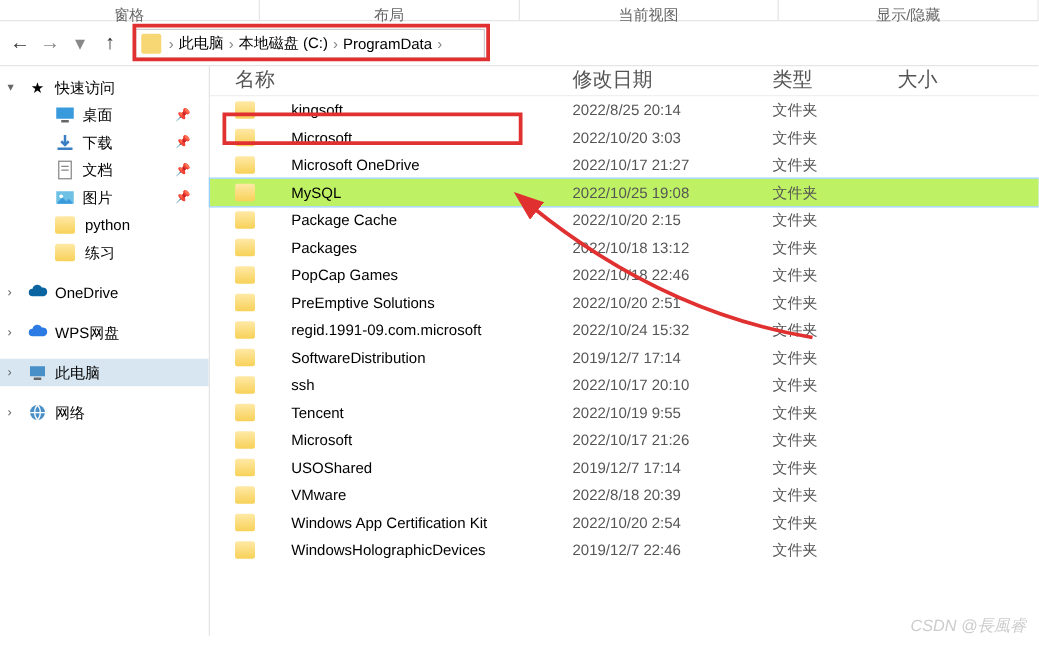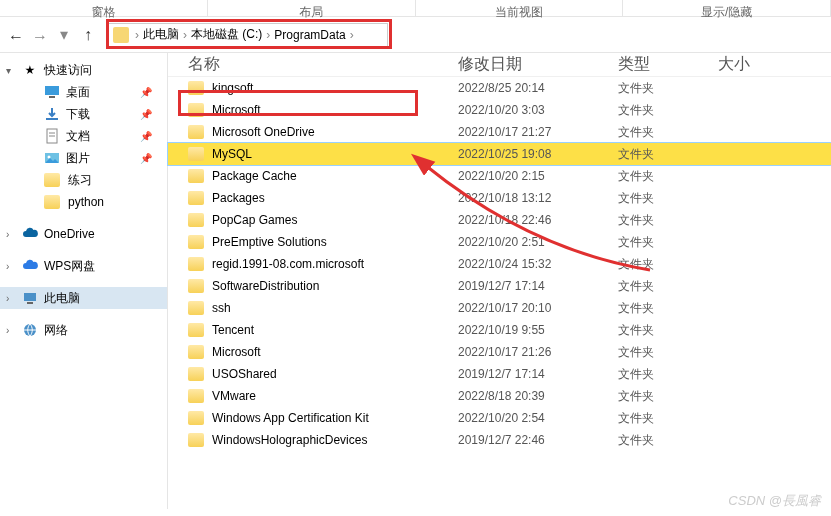--- a/index.html
+++ b/index.html
@@ -23,22 +23,22 @@
   .chev { position: absolute; left: 6px; color: #666; font-size: 10px; }
   .pin { position: absolute; right: 14px; color: #999; font-size: 10px; }
   .content { flex: 1; position: relative; }
   .colhead { display: flex; height: 24px; font-size: 16px; color: #555; border-bottom: 1px solid #f0f0f0; align-items: center; }
   .col-name { width: 290px; padding-left: 20px; }
   .col-date { width: 160px; font-family: Liberation Mono, monospace; }
   .col-type { width: 100px; }
   .col-size { flex: 1; }
   .rows { font-size: 12px; }
   .row { display: flex; height: 22px; align-items: center; }
-  .row.sel { background: #fde047; outline: 1px solid #99d1ff; }
-  .cell-name { width: 290px; display: flex; align-items: center; padding-left: 20px; }
+  .row.sel { background: #bef264; outline: 1px solid #99d1ff; }
+  .cell-name { width: 290px; display: flex; align-items: center; padding-left: 20px; gap: 21px; }
   .folder-icon { width: 16px; height: 14px; background: linear-gradient(#ffe9a6,#f7d158); border-radius: 2px; margin-right: 8px; flex-shrink: 0; }
   .cell-date { width: 160px; color: #555; }
   .cell-type { width: 100px; color: #555; }
   .highlight-row { position: absolute; border: 3px solid #e03030; left: 178px; top: 90px; width: 240px; height: 26px; pointer-events: none; }
   .arrow { position: absolute; pointer-events: none; }
   .watermark { position: absolute; right: 10px; bottom: 6px; color: #ccc; font-size: 13px; font-style: italic; }
   svg.ic { width: 16px; height: 16px; }
 </style>
 </head>
 <body>
@@ -112,25 +112,25 @@
             <rect x="1" y="3" width="14" height="10" fill="#6ec1e4"></rect>
             <circle cx="5" cy="7" r="1.5" fill="#fff"></circle>
             <path d="M2 12l4-4 3 3 2-2 3 3v1H2z" fill="#3a9bdc"></path>
           </svg>
         </span>
       <span>图片</span>
       <span class="pin">📌</span>
     </div>
     <div class="side-item side-sub">
       <span class="side-icon folder-icon"></span>
+      <span>python</span>
+    </div>
+    <div class="side-item side-sub">
+      <span class="side-icon folder-icon"></span>
       <span>练习</span>
-    </div>
-    <div class="side-item side-sub">
-      <span class="side-icon folder-icon"></span>
-      <span>python</span>
     </div>
     <div style="height:10px"></div>
     <div class="side-item">
       <span class="chev">›</span>
       <span class="side-icon">
           <svg class="ic" viewBox="0 0 16 16">
             <path d="M4 11a3 3 0 010-6 4 4 0 017.5-1A3 3 0 0113 11H4z" fill="#0a64a0"></path>
           </svg>
         </span>
       <span>OneDrive</span>
@@ -237,21 +237,21 @@
           <div class="cell-name">
             <span class="folder-icon"></span>
             <span>PreEmptive Solutions</span>
           </div>
           <div class="cell-date">2022/10/20 2:51</div>
           <div class="cell-type">文件夹</div>
         </div>
         <div class="row">
           <div class="cell-name">
             <span class="folder-icon"></span>
-            <span>regid.1991-08.com.microsoft</span>
+            <span>regid.1991-09.com.microsoft</span>
           </div>
           <div class="cell-date">2022/10/24 15:32</div>
           <div class="cell-type">文件夹</div>
         </div>
         <div class="row">
           <div class="cell-name">
             <span class="folder-icon"></span>
             <span>SoftwareDistribution</span>
           </div>
           <div class="cell-date">2019/12/7 17:14</div>

